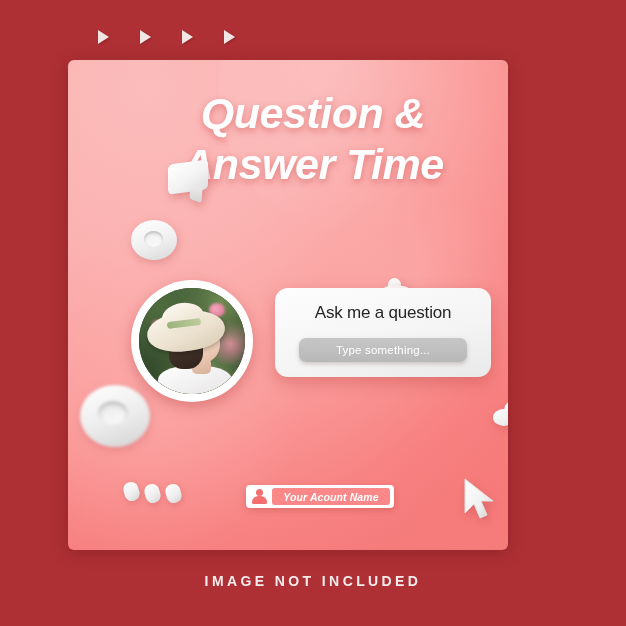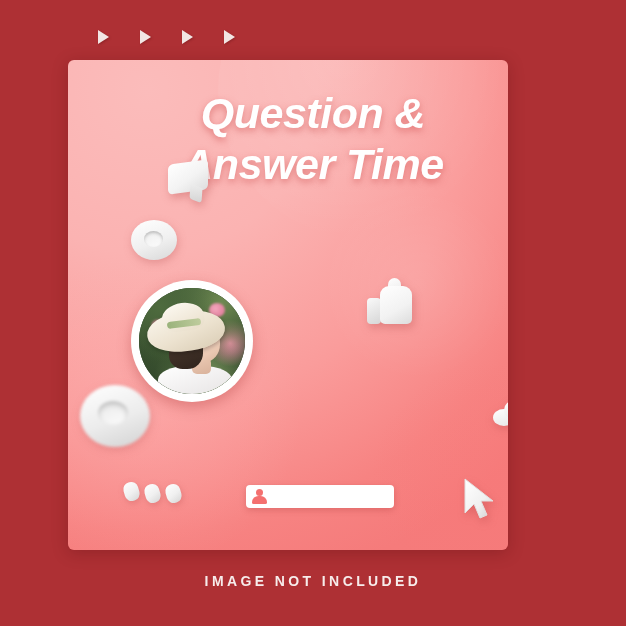--- a/index.html
+++ b/index.html
@@ -567,26 +567,35 @@
         <span class="ph-shirt"></span>
         <span class="ph-neck"></span>
         <span class="ph-face"></span>
         <span class="ph-hair"></span>
         <span class="ph-hat"></span>
         <span class="ph-hat-crown"></span>
         <span class="ph-hat-band"></span>
       </div>
     </div>
 
+    <div id="question-card">
+      <div id="question-title">Ask me a question</div>
+      <div id="type-field">
+        <span id="type-field-text">Type something...</span>
+      </div>
+    </div>
 
 
     <div id="account-pill">
       <span id="account-avatar-icon">
         <span class="head"></span>
           <span class="body"></span>
       </span>
+      <span id="account-name-box">
+        <span id="account-name-text">Your Acount Name</span>
+      </span>
     </div>
 
   </div>
 
   <div id="caption">IMAGE NOT INCLUDED</div>
 
 </div>
 
 </body></html>

